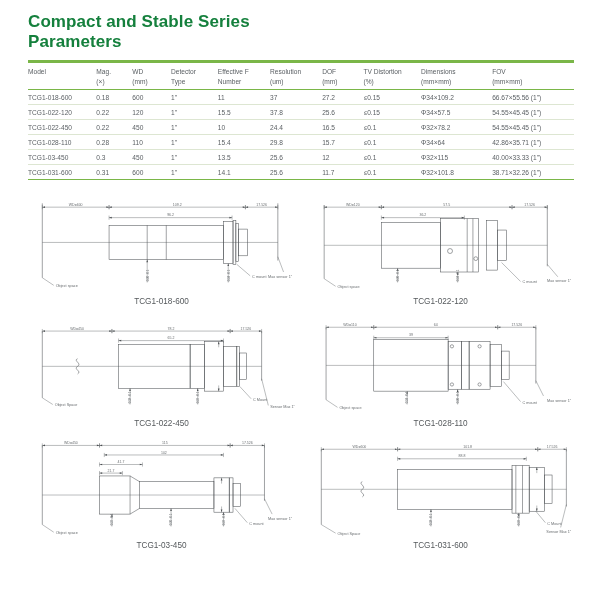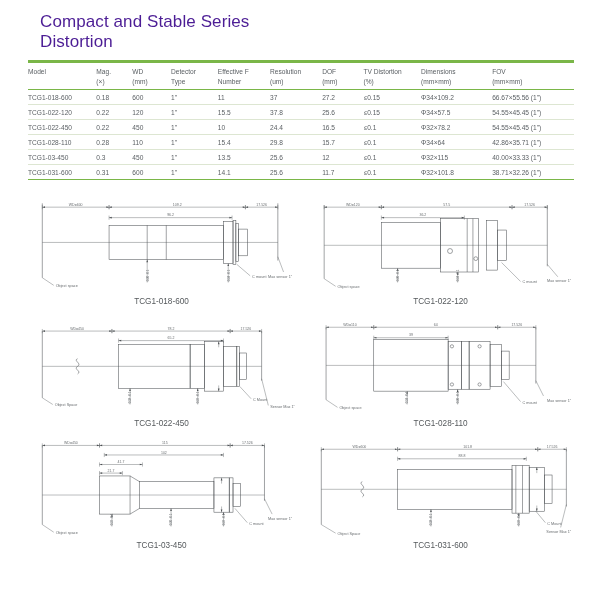--- a/index.html
+++ b/index.html
@@ -1,18 +1,18 @@
 <!DOCTYPE html>
 <html><head>
 <meta charset="utf-8">
 <style>
   html,body{margin:0;padding:0;background:#fff;width:600px;height:600px;overflow:hidden;}
   body{font-family:"Liberation Sans","DejaVu Sans",sans-serif;color:#3d4043;}
   .page{box-sizing:border-box;width:600px;height:600px;padding:8px 26px 0 28px;}
-  h1{font-size:17px;line-height:1.18;margin:4px 0 8px 12px;font-weight:400;color:#4c1d95;letter-spacing:.1px;}
+  h1{font-size:17px;line-height:1.18;margin:4px 0 8px 0;font-weight:700;color:#15803d;letter-spacing:.1px;}
   .rule{height:3px;background:#7ab648;margin:0 0 0 0;}
   table{width:100%;border-collapse:collapse;font-size:6.6px;color:#5b6064;table-layout:fixed;}
   th{font-weight:400;text-align:left;vertical-align:top;padding:4px 1px 3px 0;border-bottom:1.2px solid #7ab648;}
   th div{line-height:1.45;}
   td{padding:3.4px 1px 3.4px 0;border-bottom:1px solid #dde6d2;line-height:1.1;white-space:nowrap;overflow:hidden;}
   tbody tr:last-child td{border-bottom:1.6px solid #7ab648;}
   th:nth-child(1),td:nth-child(1){width:12.5%;}
   th:nth-child(2),td:nth-child(2){width:6.5%;}
   th:nth-child(3),td:nth-child(3){width:7%;}
   th:nth-child(4),td:nth-child(4){width:8.5%;}
@@ -28,21 +28,21 @@
   figcaption{font-size:8.2px;color:#55595c;margin-top:0;}
   svg line,svg rect,svg path,svg circle{stroke:#4b4f52;stroke-width:.55;fill:none;}
   svg .thin{stroke-width:.4;}
   svg polygon.ar{fill:#4b4f52;stroke:none;}
   svg text{fill:#6a6e71;stroke:none;font-family:"Liberation Sans","DejaVu Sans",sans-serif;}
 </style>
 </head>
 <body>
 
 <div class="page">
-  <h1><span>Compact and Stable Series</span><br><span>Distortion</span></h1>
+  <h1><span>Compact and Stable Series</span><br><span>Parameters</span></h1>
   <div class="rule"></div>
   <table>
     <thead>
       <tr id="head-row">
           <th>
             <div>Model</div>
             <div></div>
           </th>
           <th>
             <div>Mag.</div>

